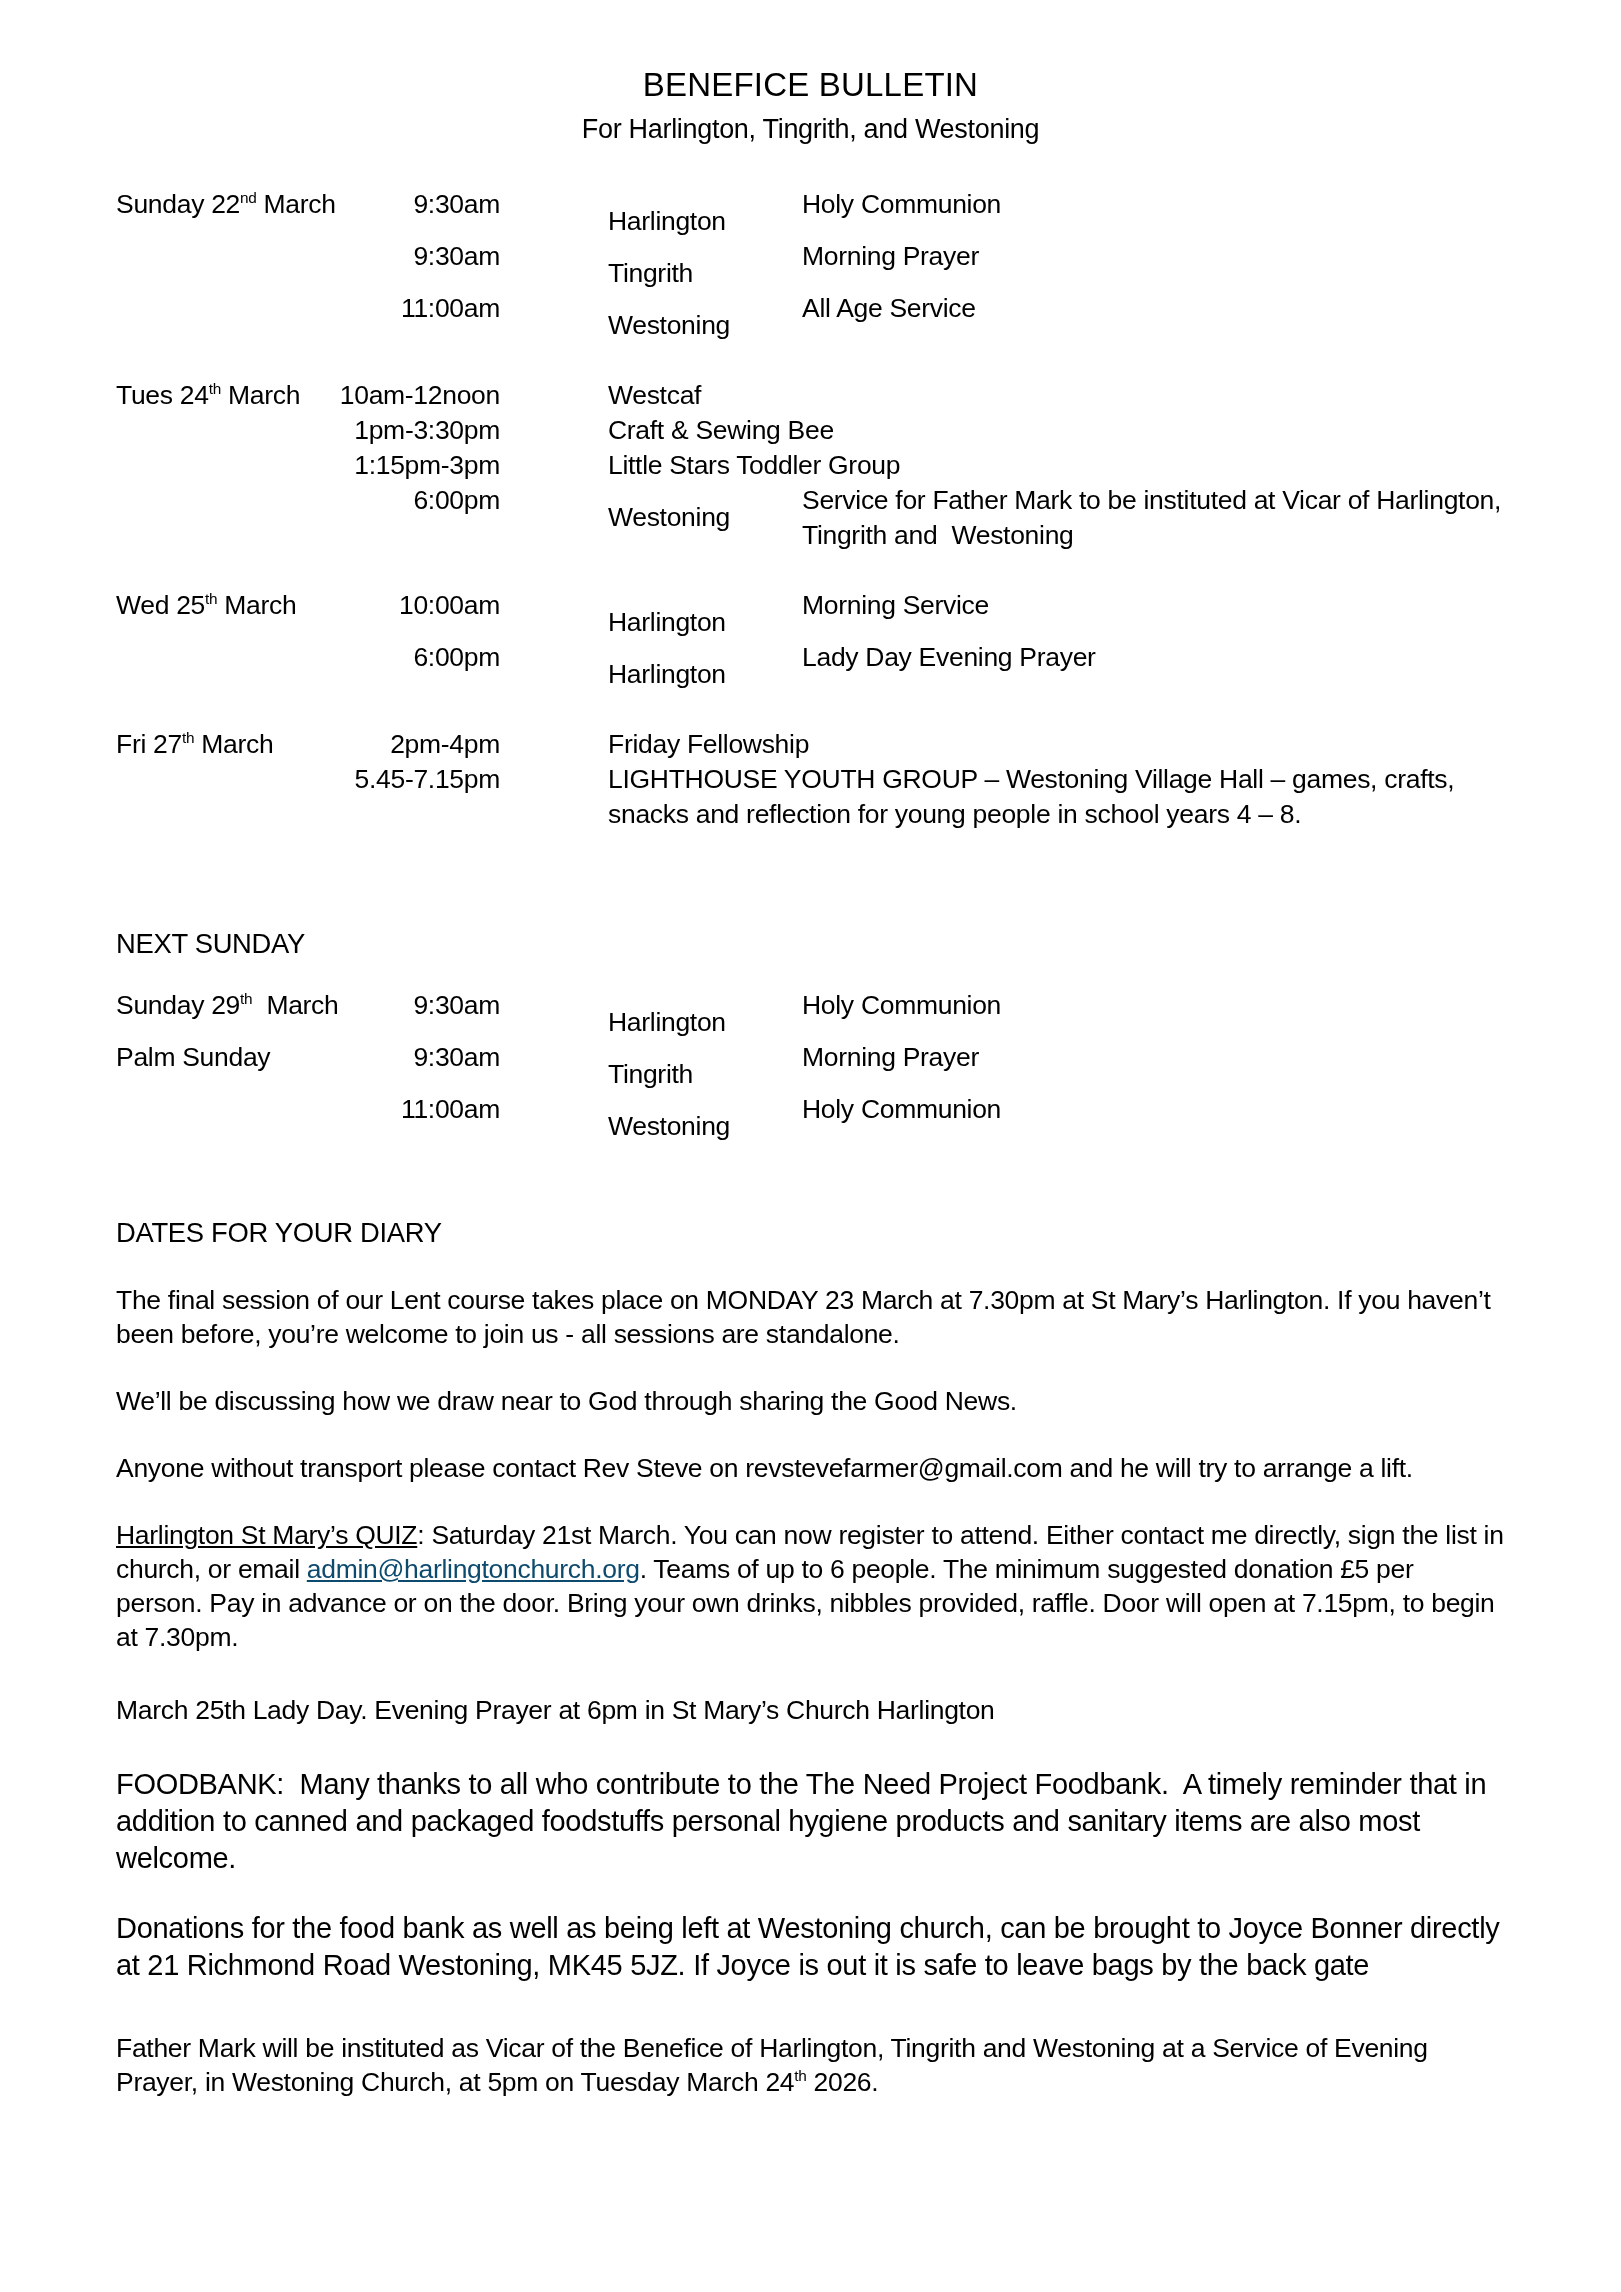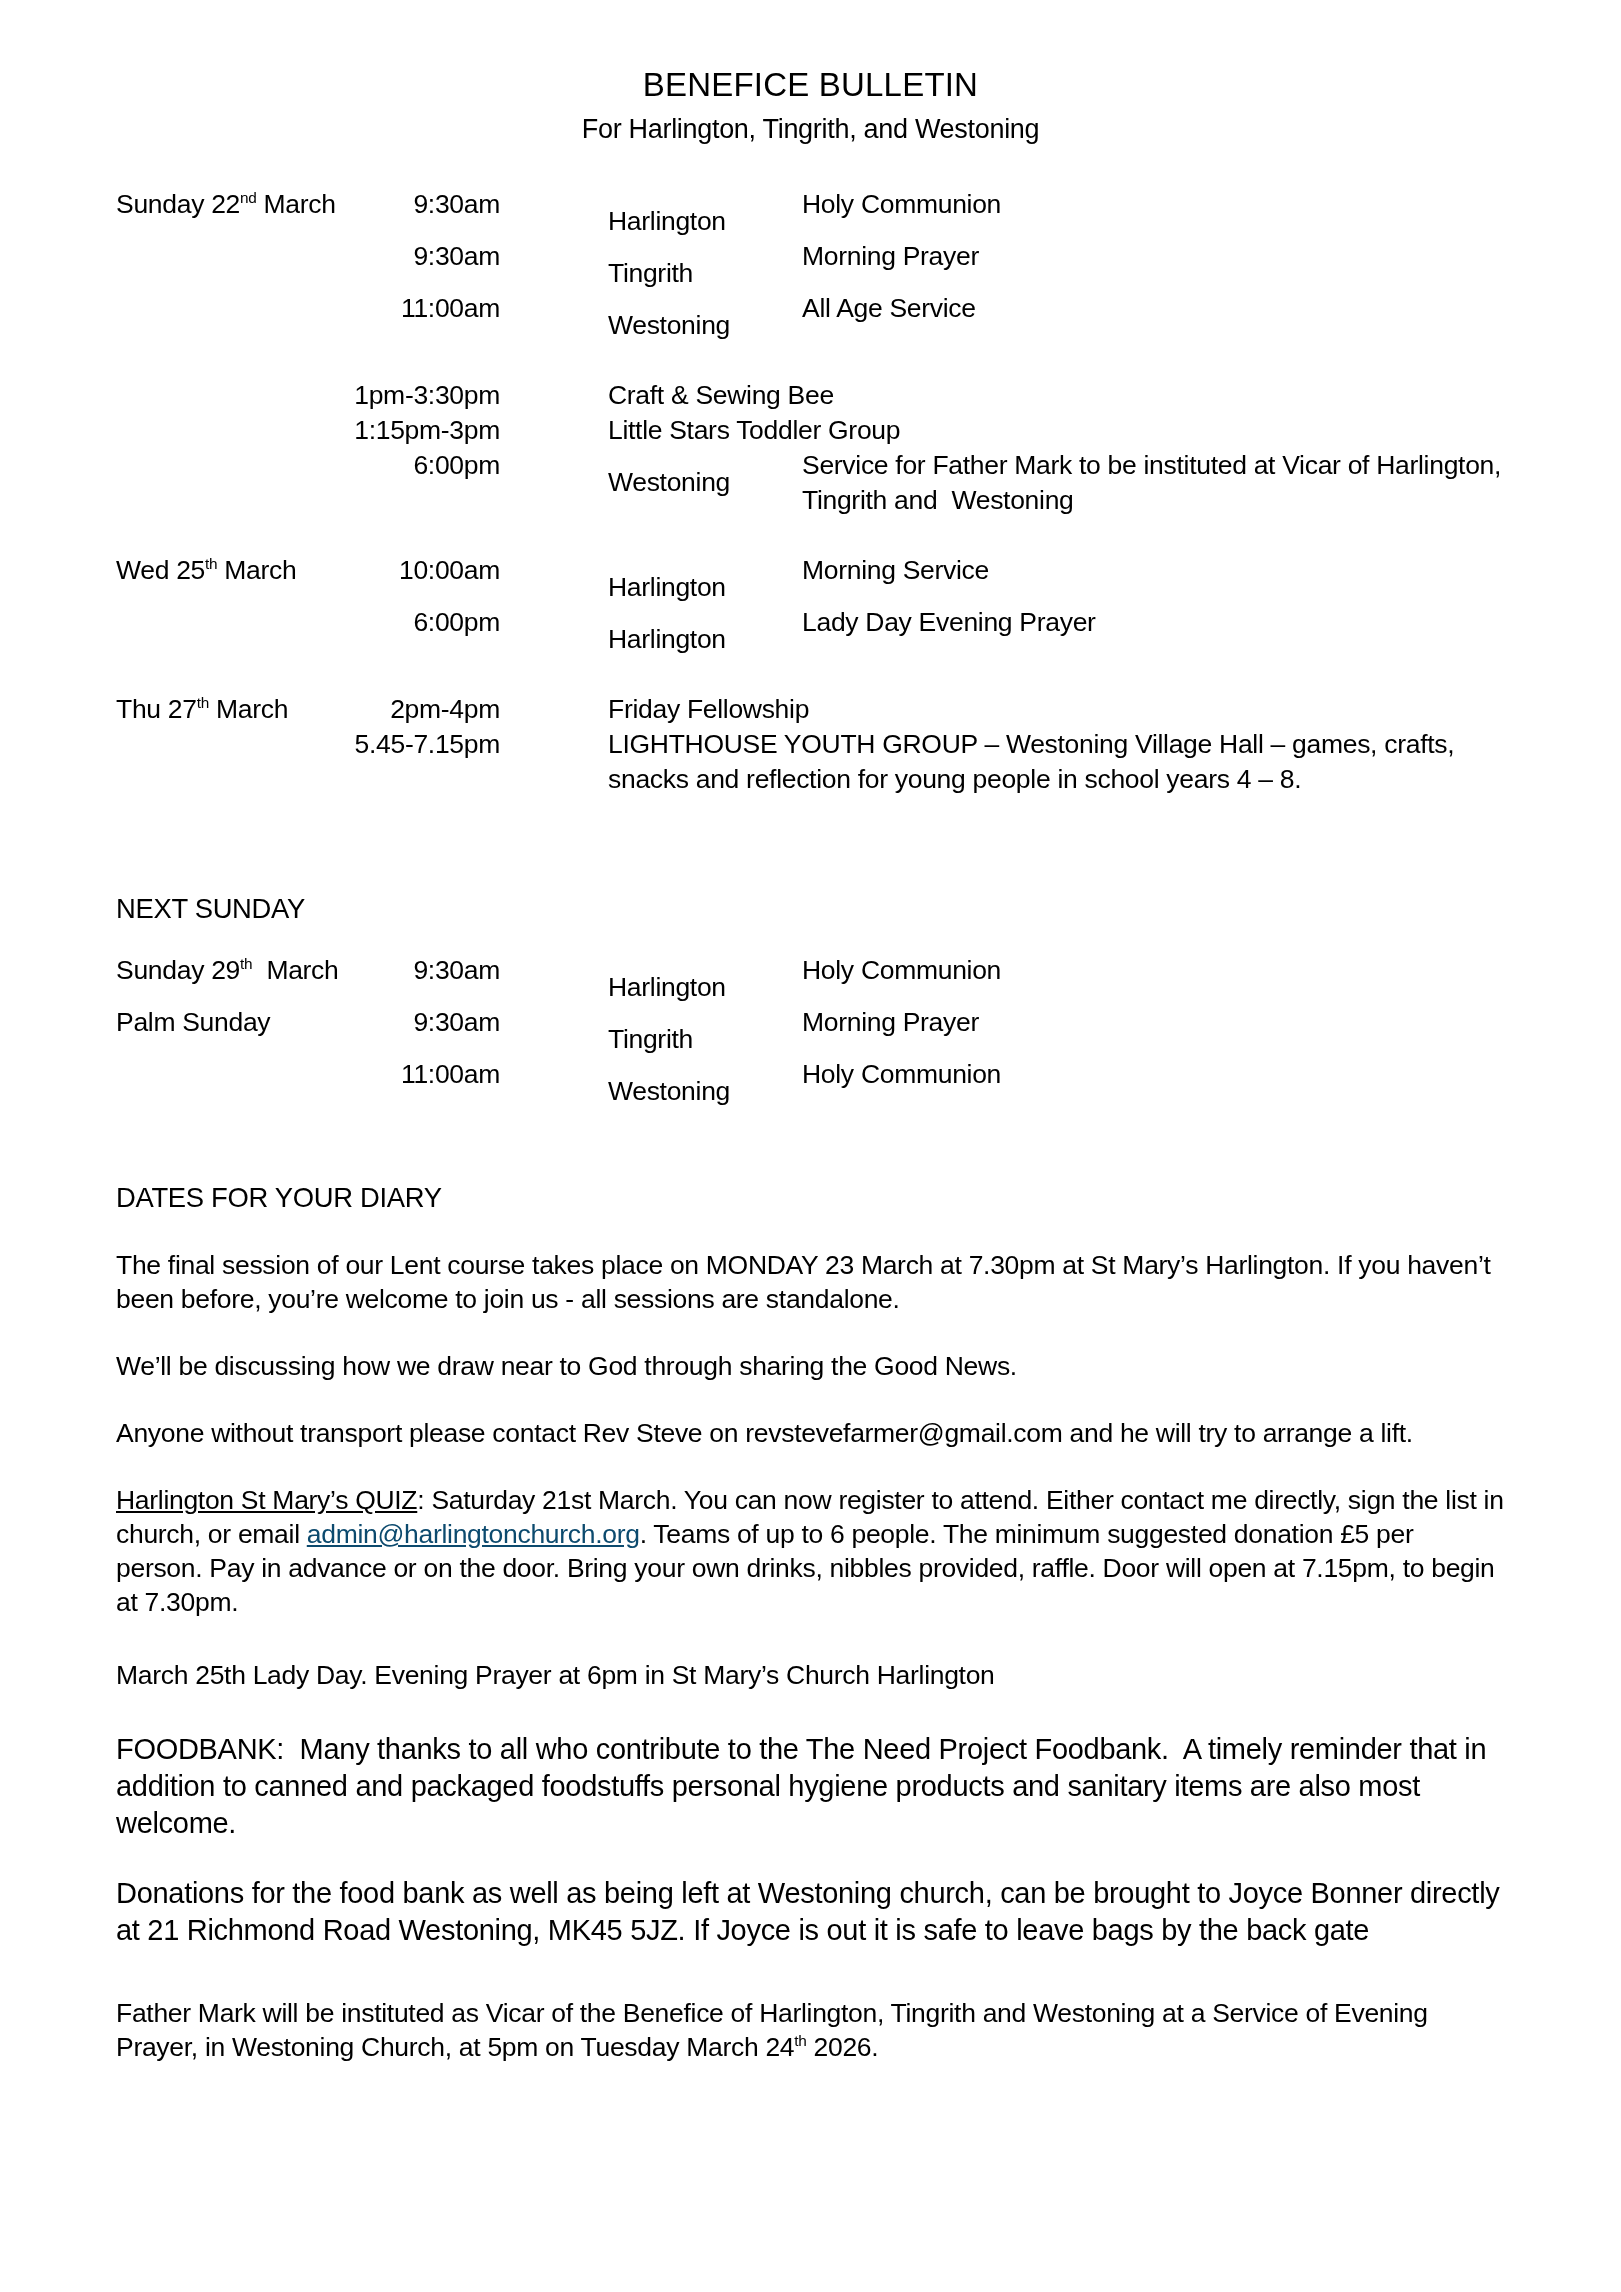--- a/index.html
+++ b/index.html
@@ -77,20 +77,25 @@
     <div class="srow">
       <div class="c-date"></div>
       <div class="c-time">11:00am</div>
       <div class="c-loc">Westoning</div>
       <div class="c-desc">All Age Service</div>
     </div>
   </div>
 
   <div class="sched mt-block">
     <div class="srow">
+      <div class="c-date"><span>Tues 24</span><sup class="ord">th</sup><span> March</span></div>
+      <div class="c-time">10am-12noon</div>
+      <div class="c-event">Westcaf</div>
+    </div>
+    <div class="srow">
       <div class="c-date"></div>
       <div class="c-time">1pm-3:30pm</div>
       <div class="c-event">Craft &amp; Sewing Bee</div>
     </div>
     <div class="srow">
       <div class="c-date"></div>
       <div class="c-time">1:15pm-3pm</div>
       <div class="c-event">Little Stars Toddler Group</div>
     </div>
     <div class="srow">
@@ -111,21 +116,21 @@
     <div class="srow">
       <div class="c-date"></div>
       <div class="c-time">6:00pm</div>
       <div class="c-loc">Harlington</div>
       <div class="c-desc">Lady Day Evening Prayer</div>
     </div>
   </div>
 
   <div class="sched mt-block">
     <div class="srow">
-      <div class="c-date"><span>Thu 27</span><sup class="ord">th</sup><span> March</span></div>
+      <div class="c-date"><span>Fri 27</span><sup class="ord">th</sup><span> March</span></div>
       <div class="c-time">2pm-4pm</div>
       <div class="c-event">Friday Fellowship</div>
     </div>
     <div class="srow">
       <div class="c-date"></div>
       <div class="c-time">5.45-7.15pm</div>
       <div class="c-event">LIGHTHOUSE YOUTH GROUP – Westoning Village Hall – games, crafts, snacks and reflection for young people in school years 4 – 8.</div>
     </div>
   </div>
 

